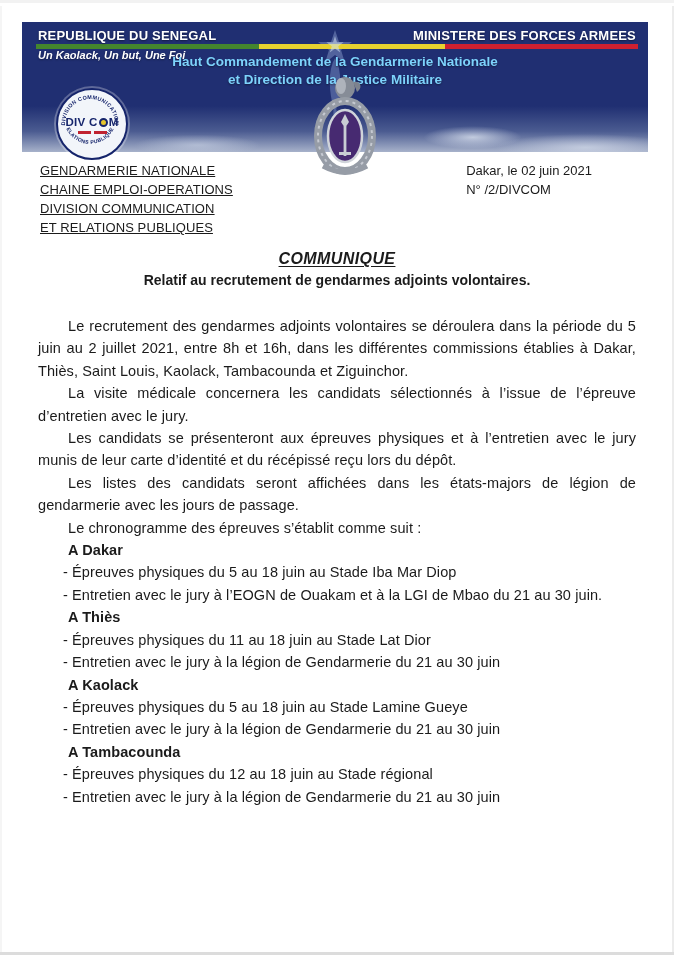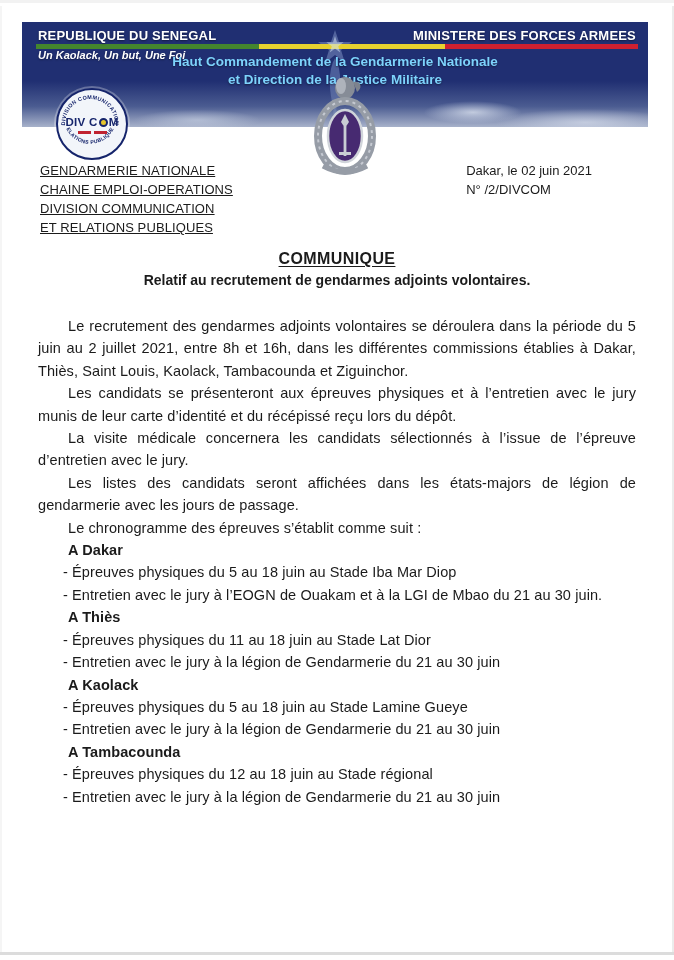--- a/index.html
+++ b/index.html
@@ -8,21 +8,21 @@
     font-family:"Liberation Sans","DejaVu Sans",sans-serif;
     color:#1b1b1b;
   }
   
   .edge-top{position:absolute;top:0;left:0;right:0;height:3px;background:#f2f2f2;}
   .edge-bottom{position:absolute;top:952px;left:0;right:0;height:3px;background:#dcdcdc;}
   .edge-right{position:absolute;top:6px;bottom:6px;right:0;width:2px;background:#ececec;}
   .edge-left{position:absolute;top:6px;bottom:6px;left:0;width:2px;background:#f5f5f5;}
 
   
-  .banner{position:absolute;left:22px;top:22px;width:626px;height:105px;background:var(--navy,#202f72);}
+  .banner{position:absolute;left:22px;top:22px;width:626px;height:130px;background:var(--navy,#202f72);}
   .banner-row{position:relative;z-index:3;display:flex;justify-content:space-between;padding:6px 12px 0 16px;}
   .b-title{color:#fff;font-weight:bold;font-size:13px;letter-spacing:.2px;text-shadow:0 1px 2px rgba(0,0,0,.45);}
   .flag-stripe{position:absolute;z-index:1;top:22px;left:14px;right:10px;height:5px;display:flex;}
   .seg-green{width:37%;background:var(--flag_green,#44852e);}
   .seg-yellow{width:31%;background:var(--flag_yellow,#e7d22f);}
   .seg-red{flex:1;background:var(--flag_red,#ce2030);}
   .flag-star{position:absolute;z-index:2;top:14px;left:calc(50% - 9px);width:18px;height:18px;
     background:#cfe0f0;opacity:.55;
     clip-path:polygon(50% 0%,61% 35%,98% 35%,68% 57%,79% 91%,50% 70%,21% 91%,32% 57%,2% 35%,39% 35%);}
   .motto{position:absolute;z-index:3;top:27px;left:16px;color:#fff;font-style:italic;font-weight:bold;font-size:11px;text-shadow:0 1px 2px rgba(0,0,0,.4);}
@@ -49,21 +49,21 @@
   
   .gn-emblem{position:absolute;z-index:4;left:289px;top:52px;width:68px;height:106px;}
 
   
   .letterhead{position:absolute;top:161px;left:40px;right:40px;display:flex;justify-content:space-between;}
   .lh-left div{font-size:13px;line-height:19px;text-decoration:underline;letter-spacing:.1px;}
   .lh-right{font-size:13px;line-height:19px;margin-right:42px;}
 
   
   .doc-title{position:absolute;top:250px;left:0;right:0;text-align:center;
-    font-size:16px;font-weight:bold;letter-spacing:.4px;text-decoration:underline;text-underline-offset:2px;}
+    font-size:16px;font-weight:bold;letter-spacing:.4px;text-decoration:underline;text-underline-offset:2px;font-style:italic;}
   .doc-subtitle{position:absolute;top:272px;left:0;right:0;text-align:center;font-size:14px;font-weight:bold;}
   .bodytext{position:absolute;top:290px;left:38px;width:598px;font-size:14.5px;line-height:22.4px;text-align:justify;letter-spacing:.1px;margin-top:25px;}
   .para{margin:0;text-indent:30px;}
   .city{font-weight:bold;padding-left:30px;text-align:left;}
   .item{padding-left:36px;text-indent:-11px;text-align:justify;}
 </style>
 </head>
 <body>
 
 <div class="edge-top"></div>
@@ -146,22 +146,22 @@
   </div>
 </div>
 
 <div class="doc-title">COMMUNIQUE</div>
 <div class="doc-subtitle">Relatif au recrutement de gendarmes adjoints volontaires.</div>
 
 <div class="bodytext">
   <div>
 
   <p class="para">Le recrutement des gendarmes adjoints volontaires se déroulera dans la période du 5 juin au 2 juillet 2021, entre 8h et 16h, dans les différentes commissions établies à Dakar, Thiès, Saint Louis, Kaolack, Tambacounda et Ziguinchor.</p>
+      <p class="para">La visite médicale concernera les candidats sélectionnés à l’issue de l’épreuve d’entretien avec le jury.</p>
       <p class="para">Les candidats se présenteront aux épreuves physiques et à l’entretien avec le jury munis de leur carte d’identité et du récépissé reçu lors du dépôt.</p>
-      <p class="para">La visite médicale concernera les candidats sélectionnés à l’issue de l’épreuve d’entretien avec le jury.</p>
       <p class="para">Les listes des candidats seront affichées dans les états-majors de légion de gendarmerie avec les jours de passage.</p>
       <p class="para">Le chronogramme des épreuves s’établit comme suit :</p>
     </div>
   <div>
 
       <div>
         <div class="city">A Dakar</div>
         <div>
 
         <div class="item">- Épreuves physiques du 5 au 18 juin au Stade Iba Mar Diop</div>

